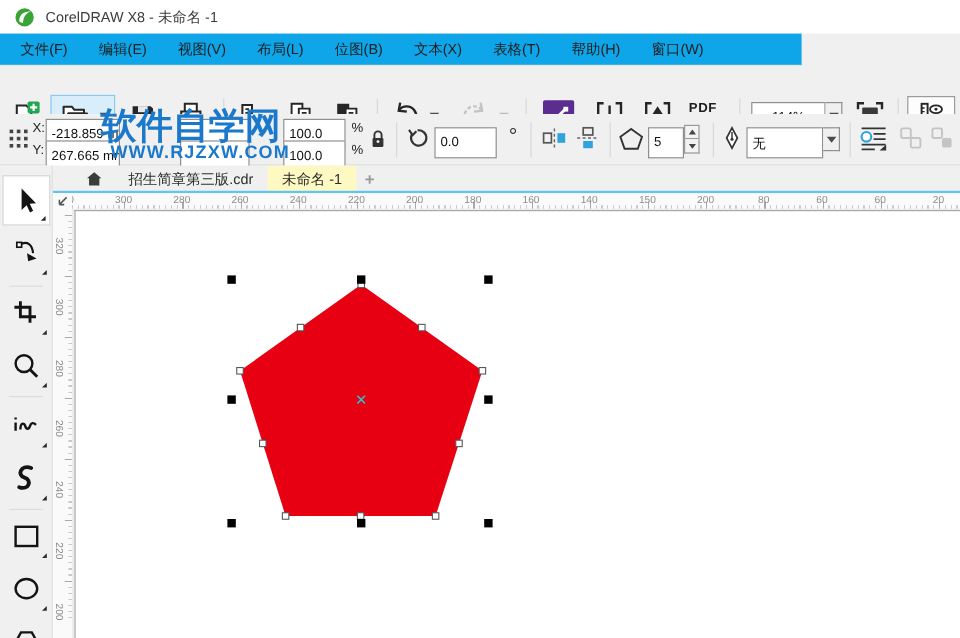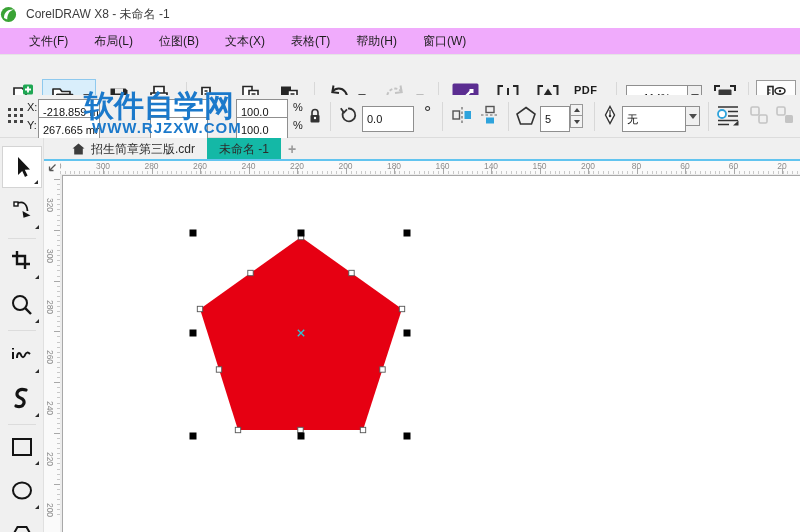--- a/index.html
+++ b/index.html
@@ -2,25 +2,25 @@
 <html><head>
 <meta charset="utf-8">
 <style>
   * { margin:0; padding:0; box-sizing:border-box; }
   html,body { width:800px; height:532px; overflow:hidden; }
   body { font-family:"Liberation Sans","DejaVu Sans",sans-serif; }
   #app { position:relative; width:800px; height:532px; background:#f0f0f0; overflow:hidden; }
   .abs { position:absolute; }
 
   
-  .titlebar { left:0; top:0; width:800px; height:28px; background:#ffffff; display:flex; align-items:center; gap:9px; }
+  .titlebar { left:0; top:0; width:800px; height:28px; background:#ffffff; display:flex; align-items:center; padding-left:12px; gap:9px; }
   .titlebar .title { font-size:12px; color:#3d3d3d; }
 
   
-  .menubar { left:0; top:28px; width:800px; height:27px; background:#f0abfc; display:flex; align-items:center; padding-left:16px; border-bottom:1px solid #e4e4e4; }
+  .menubar { left:0; top:28px; width:668px; height:27px; background:#0ea5e9; display:flex; align-items:center; padding-left:4px; border-bottom:1px solid #e4e4e4; }
   .mitem { font-size:12px; color:#1d1d1d; padding:0 13px; height:100%; display:flex; align-items:center; cursor:default; }
 
   
   .toolbar { left:0; top:55px; width:800px; height:40px; background:#f0f0f0; border-bottom:1px solid #dcdcdc;margin-top:21px; }
   .tbtn { position:absolute; top:3px; height:34px; display:flex; align-items:center; justify-content:center; }
   .vsep { position:absolute; top:6px; width:1px; height:28px; background:#d8d8d8; }
   .open-hl { background:#d9eefb; border:1px solid #8fc9ee; }
   .dd-tri { width:0; height:0; border-left:4px solid transparent; border-right:4px solid transparent; border-top:5px solid #4c4c4c; }
   .dd-tri.gray { border-top-color:#bdbdbd; }
   .field { background:#fff; border:1px solid #8f8f8f; font-size:11px; color:#111; display:flex; align-items:center; padding:12px 4px; overflow:hidden; white-space:nowrap; }
@@ -41,22 +41,22 @@
   .spinbox .cell + .cell { border-top:none; }
 
   
   .watermark { left:84px; top:90px; z-index:30; pointer-events:none; color:#1b79cb; }
   .wm1 { font-size:30px; font-weight:bold; letter-spacing:0px; line-height:32px; }
   .wm2 { font-size:15px; font-weight:bold; letter-spacing:1px; line-height:16px; margin-left:8px; margin-top:-2px; }
 
   
   .tabbar { left:0; top:138px; width:800px; height:22px; background:#f0f0f0; display:flex; align-items:stretch; }
   .tab-underline { left:44px; top:159px; width:756px; height:2px; background:#62c4ef; }
-  .tab { display:flex; align-items:center; font-size:12px; color:#2c2c2c; padding:0 12px; gap:6px;text-align:center; }
-  .tab.active { background:#14b8a6; }
+  .tab { display:flex; align-items:center; font-size:12px; color:#2c2c2c; padding:0 12px; gap:22px;text-align:center; }
+  .tab.active { background:#fef9c3; }
   .newtab { width:22px; display:flex; align-items:center; justify-content:center; color:#9a9a9a; font-size:14px; font-weight:bold; }
 
   
   .hruler { left:44px; top:161px; width:756px; height:13px; background:#fafafa;
     background-image:
       repeating-linear-gradient(to right, #a8a8a8 0 1px, transparent 1px 48.5px),
       repeating-linear-gradient(to right, #c9c9c9 0 1px, transparent 1px 4.85px);
     background-size:746px 6px, 746px 3px;
     background-position:10.5px 100%, 10.5px 100%;
     background-repeat:no-repeat, no-repeat; }
@@ -94,20 +94,22 @@
   <div class="abs titlebar">
     <svg class="ic" width="17" height="17" viewBox="0 0 17 17">
       <circle cx="8.5" cy="8.5" r="7.6" fill="#3aa335"></circle>
       <path d="M4 12 C4 6 8 3 14 3.6 C10 4.6 7.4 7.6 7.2 13.4 Z" fill="#ffffff"></path>
     </svg>
     <span class="title">CorelDRAW X8 - 未命名 -1</span>
   </div>
 
   <div class="abs menubar" id="menubar">
       <span class="mitem">文件(F)</span>
+      <span class="mitem">编辑(E)</span>
+      <span class="mitem">视图(V)</span>
       <span class="mitem">布局(L)</span>
       <span class="mitem">位图(B)</span>
       <span class="mitem">文本(X)</span>
       <span class="mitem">表格(T)</span>
       <span class="mitem">帮助(H)</span>
       <span class="mitem">窗口(W)</span>
     </div>
 
   <div class="abs toolbar">
     <div class="tbtn" style="left:7px;width:30px;">

